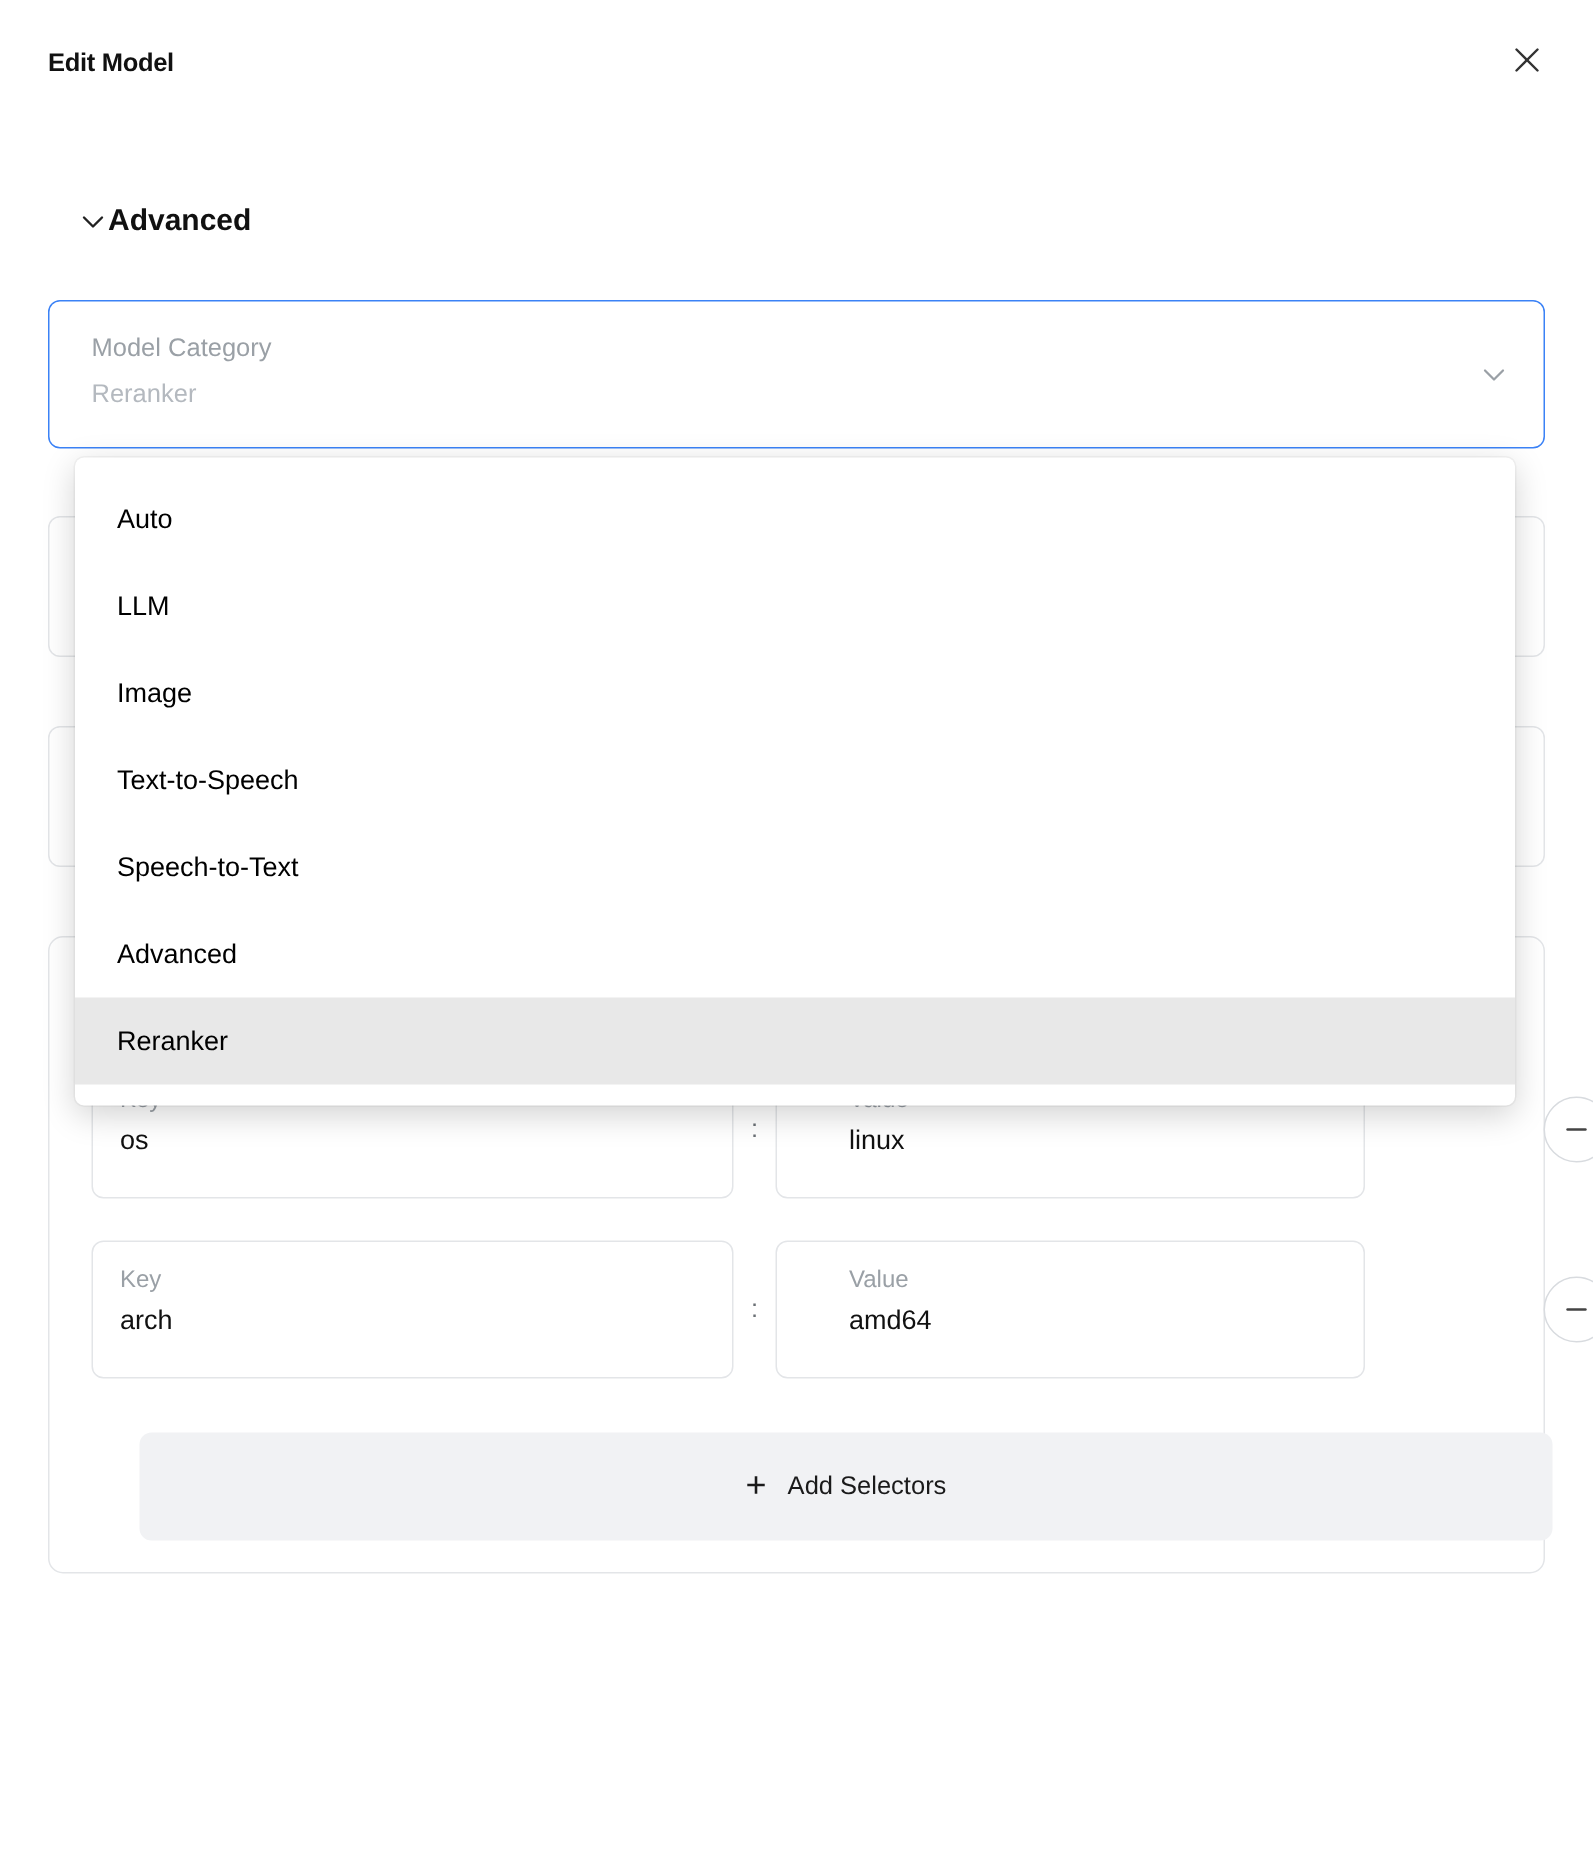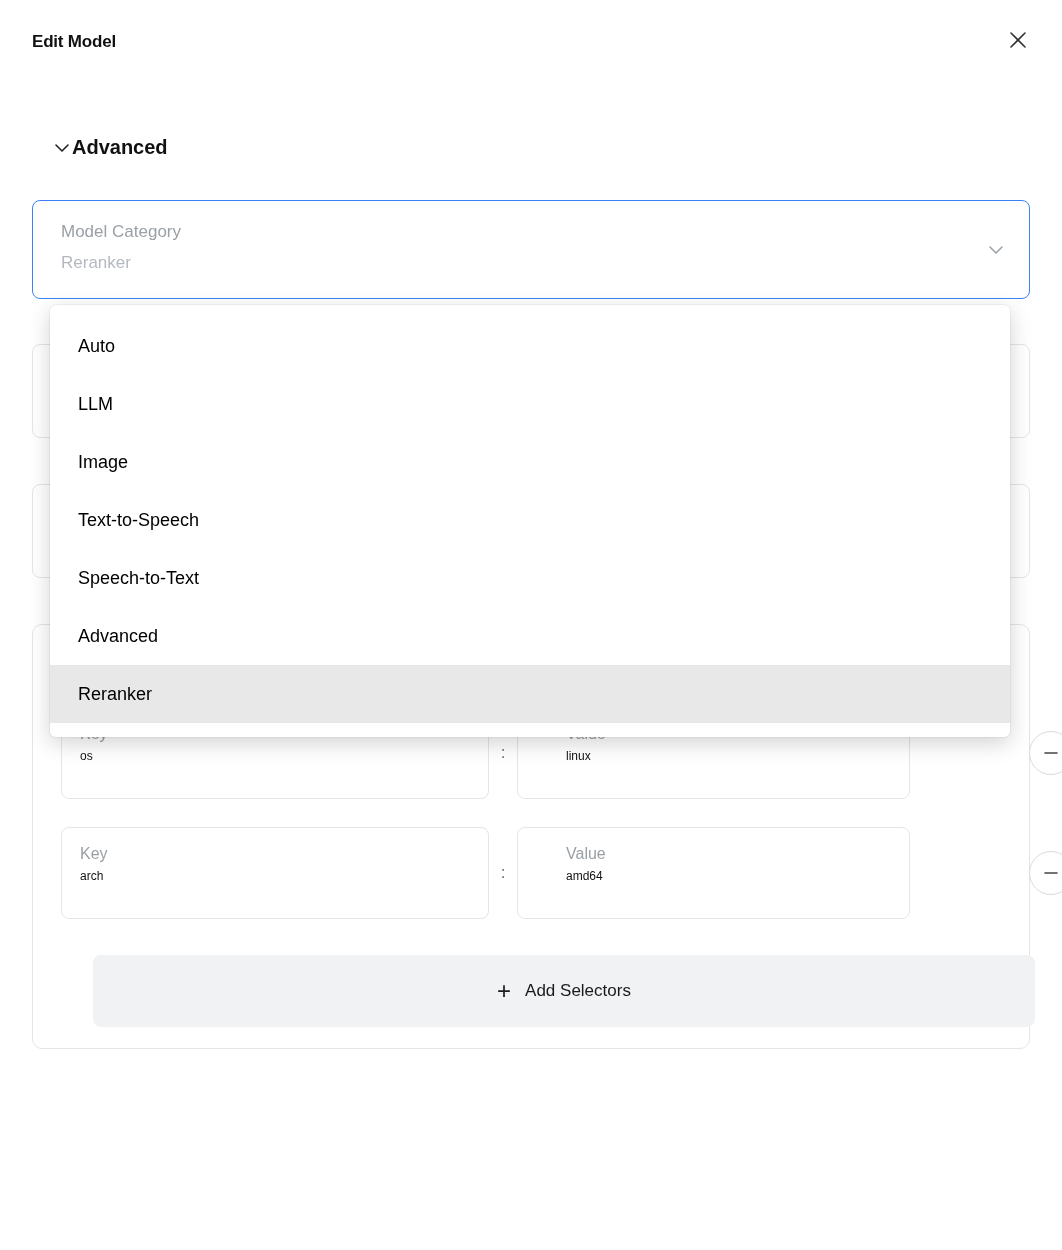--- a/index.html
+++ b/index.html
@@ -149,21 +149,21 @@
     padding: 14px 18px 0 18px;
   }
   .kv-key { width: 428px; }
   .kv-value { width: 393px; padding-left: 48px; }
   .kv-placeholder {
     font-size: 16px;
     color: #9aa0a6;
     line-height: 1.45;
   }
   .kv-text {
-    font-size: 12px;
+    font-size: 18px;
     color: #111;
     line-height: 1.5;
     margin-top: 2px;
   }
   .kv-colon {
     width: 28px;
     text-align: center;
     font-size: 17px;
     color: #6b7075;
   }

